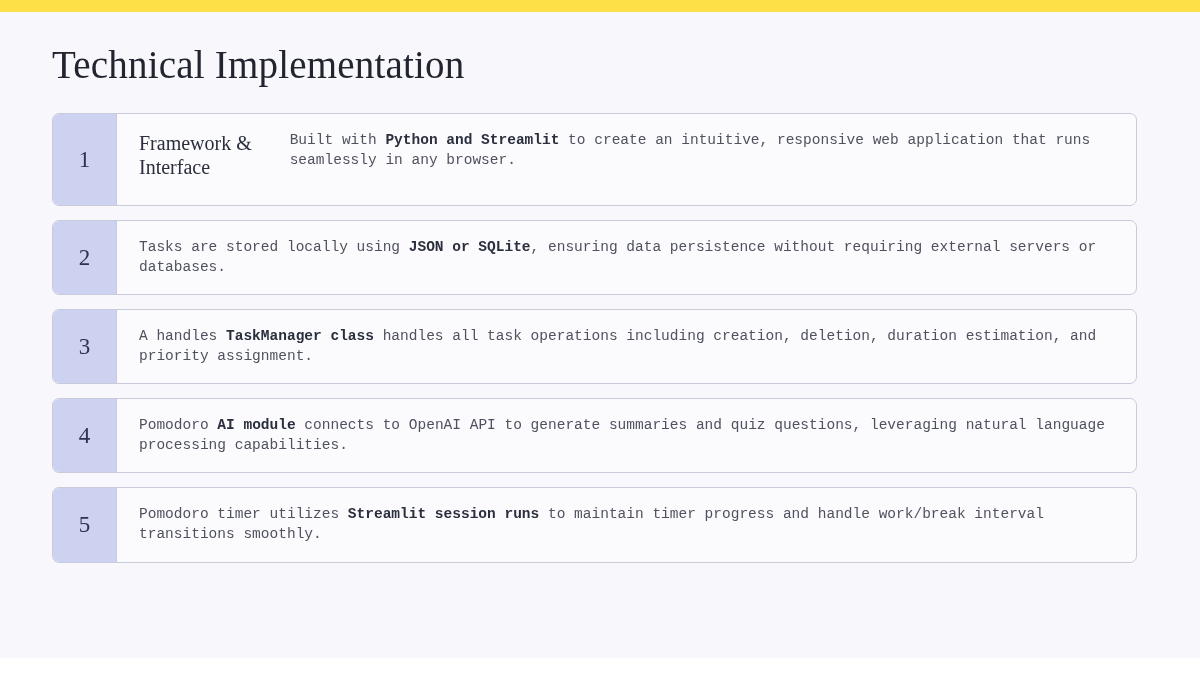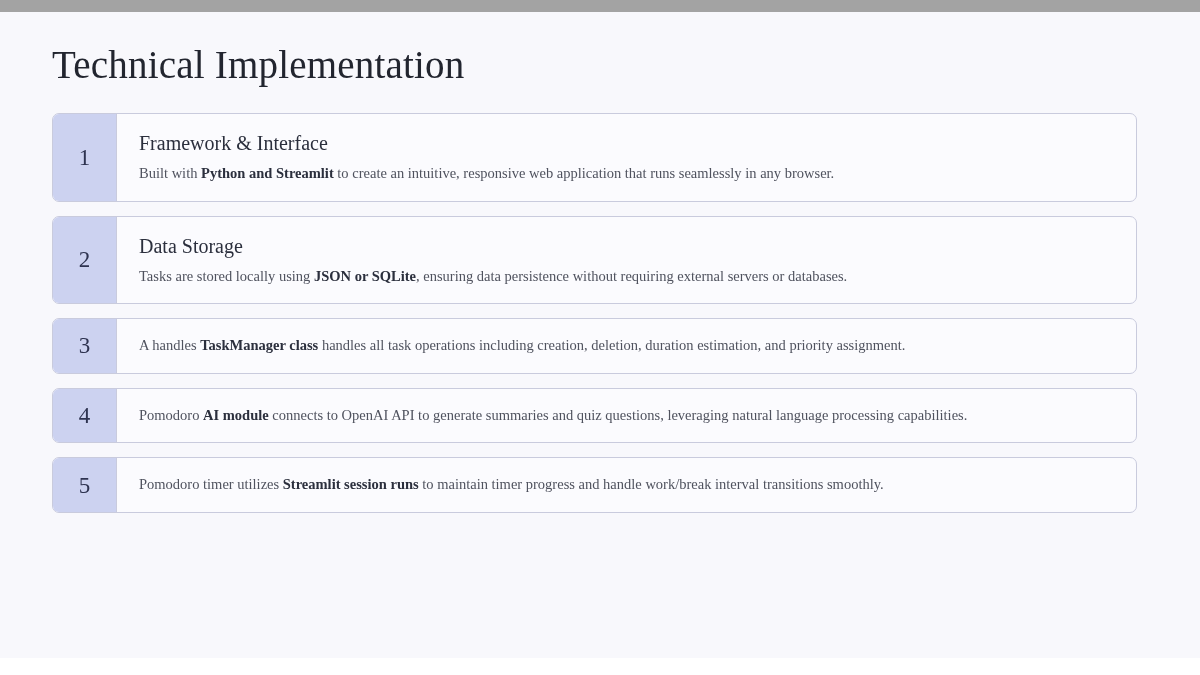--- a/index.html
+++ b/index.html
@@ -12,21 +12,21 @@
 
   body {
     background: #ffffff;
     font-family: "Liberation Sans", sans-serif;
   }
 
   #slide {
     position: relative;
     width: 1200px;
     height: 526px;
-    background: #a3a3a3;
+    background: #fde047;
   }
 
   
   #canvas {
     position: absolute;
     left: 0;
     top: 12px;
     width: 1200px;
     height: 646px;
     background: #f8f8fc;
@@ -77,35 +77,35 @@
     font-size: 23px;
     font-weight: 400;
     color: #2e3350;
     line-height: 1;
   }
 
   .step-body {
     flex: 1 1 auto;
     padding: 17px 20px 17px 22px;
     display: flex;
-    flex-direction: column;
+    flex-direction: row;
     justify-content: center;
   }
 
   .step-title {
     font-family: "Liberation Serif", serif;
     font-size: 20px;
     font-weight: 400;
     color: #2b2f3d;
     line-height: 1.2;
     margin-bottom: 9px;
   }
 
   .step-desc {
-    font-family: Liberation Serif, serif;
+    font-family: Liberation Mono, monospace;
     font-size: 14.5px;
     font-weight: 400;
     color: #4f525e;
     line-height: 1.35;
   }
 
   .step-desc b {
     font-weight: 700;
     color: #2b2f3d;
   }
@@ -128,21 +128,20 @@
         <div class="step-title">Framework &amp; Interface</div>
         <div class="step-desc"><span>Built with </span><b>Python and Streamlit</b><span> to create an intuitive, responsive web application that runs seamlessly in any browser.</span></div>
       </div>
     </div>
 
     <div class="step-card">
       <div class="step-num-box">
         <span class="step-num">2</span>
       </div>
       <div class="step-body">
-        <div class="step-title">Data Storage</div>
         <div class="step-desc"><span>Tasks are stored locally using </span><b>JSON or SQLite</b><span>, ensuring data persistence without requiring external servers or databases.</span></div>
       </div>
     </div>
 
     <div class="step-card">
       <div class="step-num-box">
         <span class="step-num">3</span>
       </div>
       <div class="step-body">
         <div class="step-desc"><span>A handles </span><b>TaskManager class</b><span> handles all task operations including creation, deletion, duration estimation, and priority assignment.</span></div>

